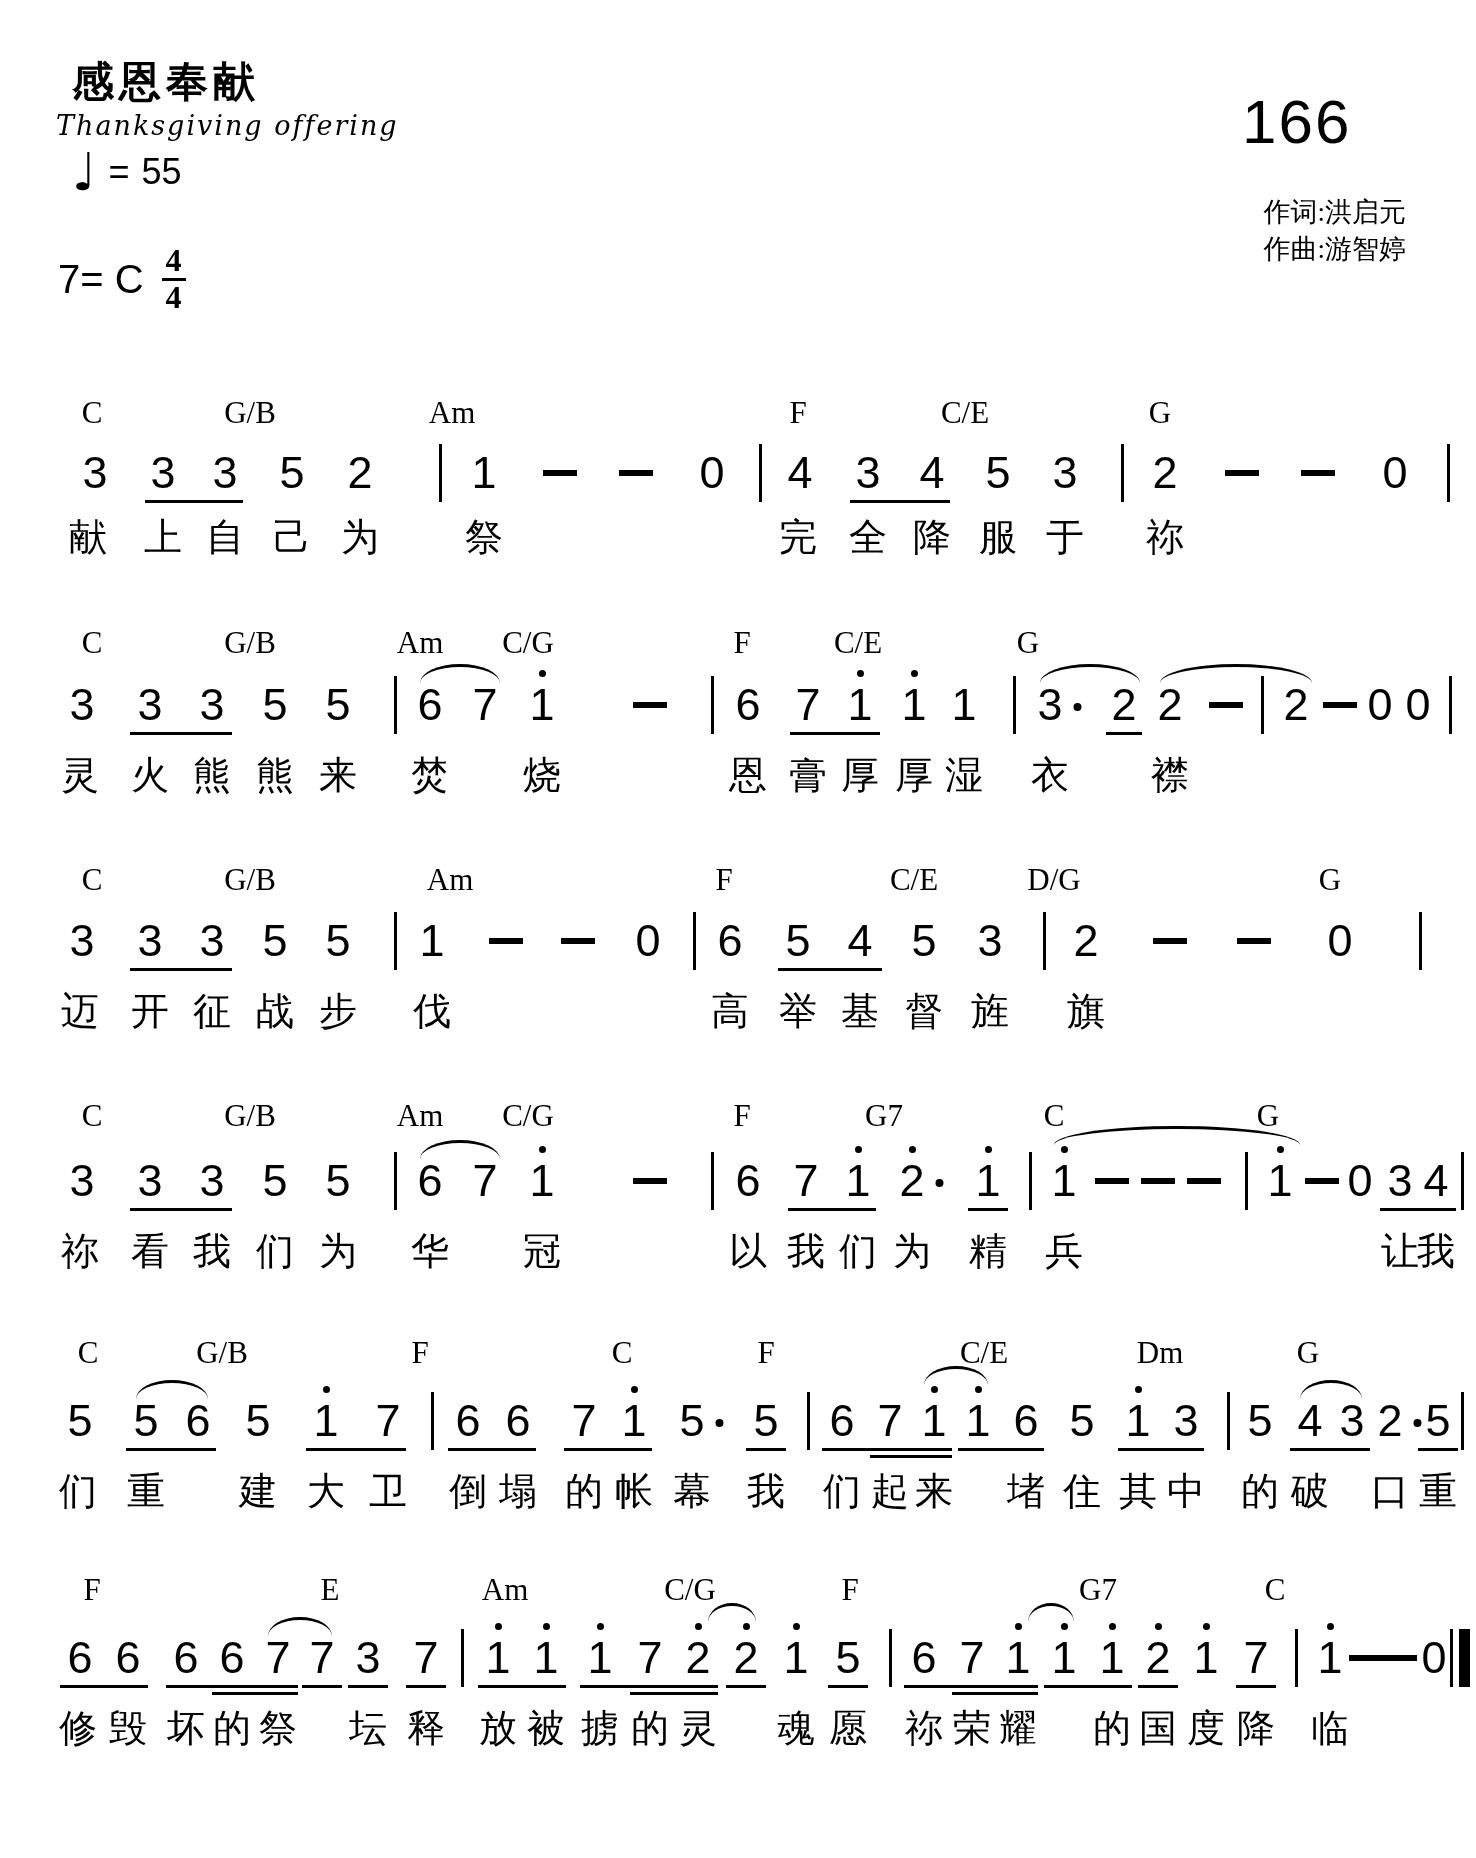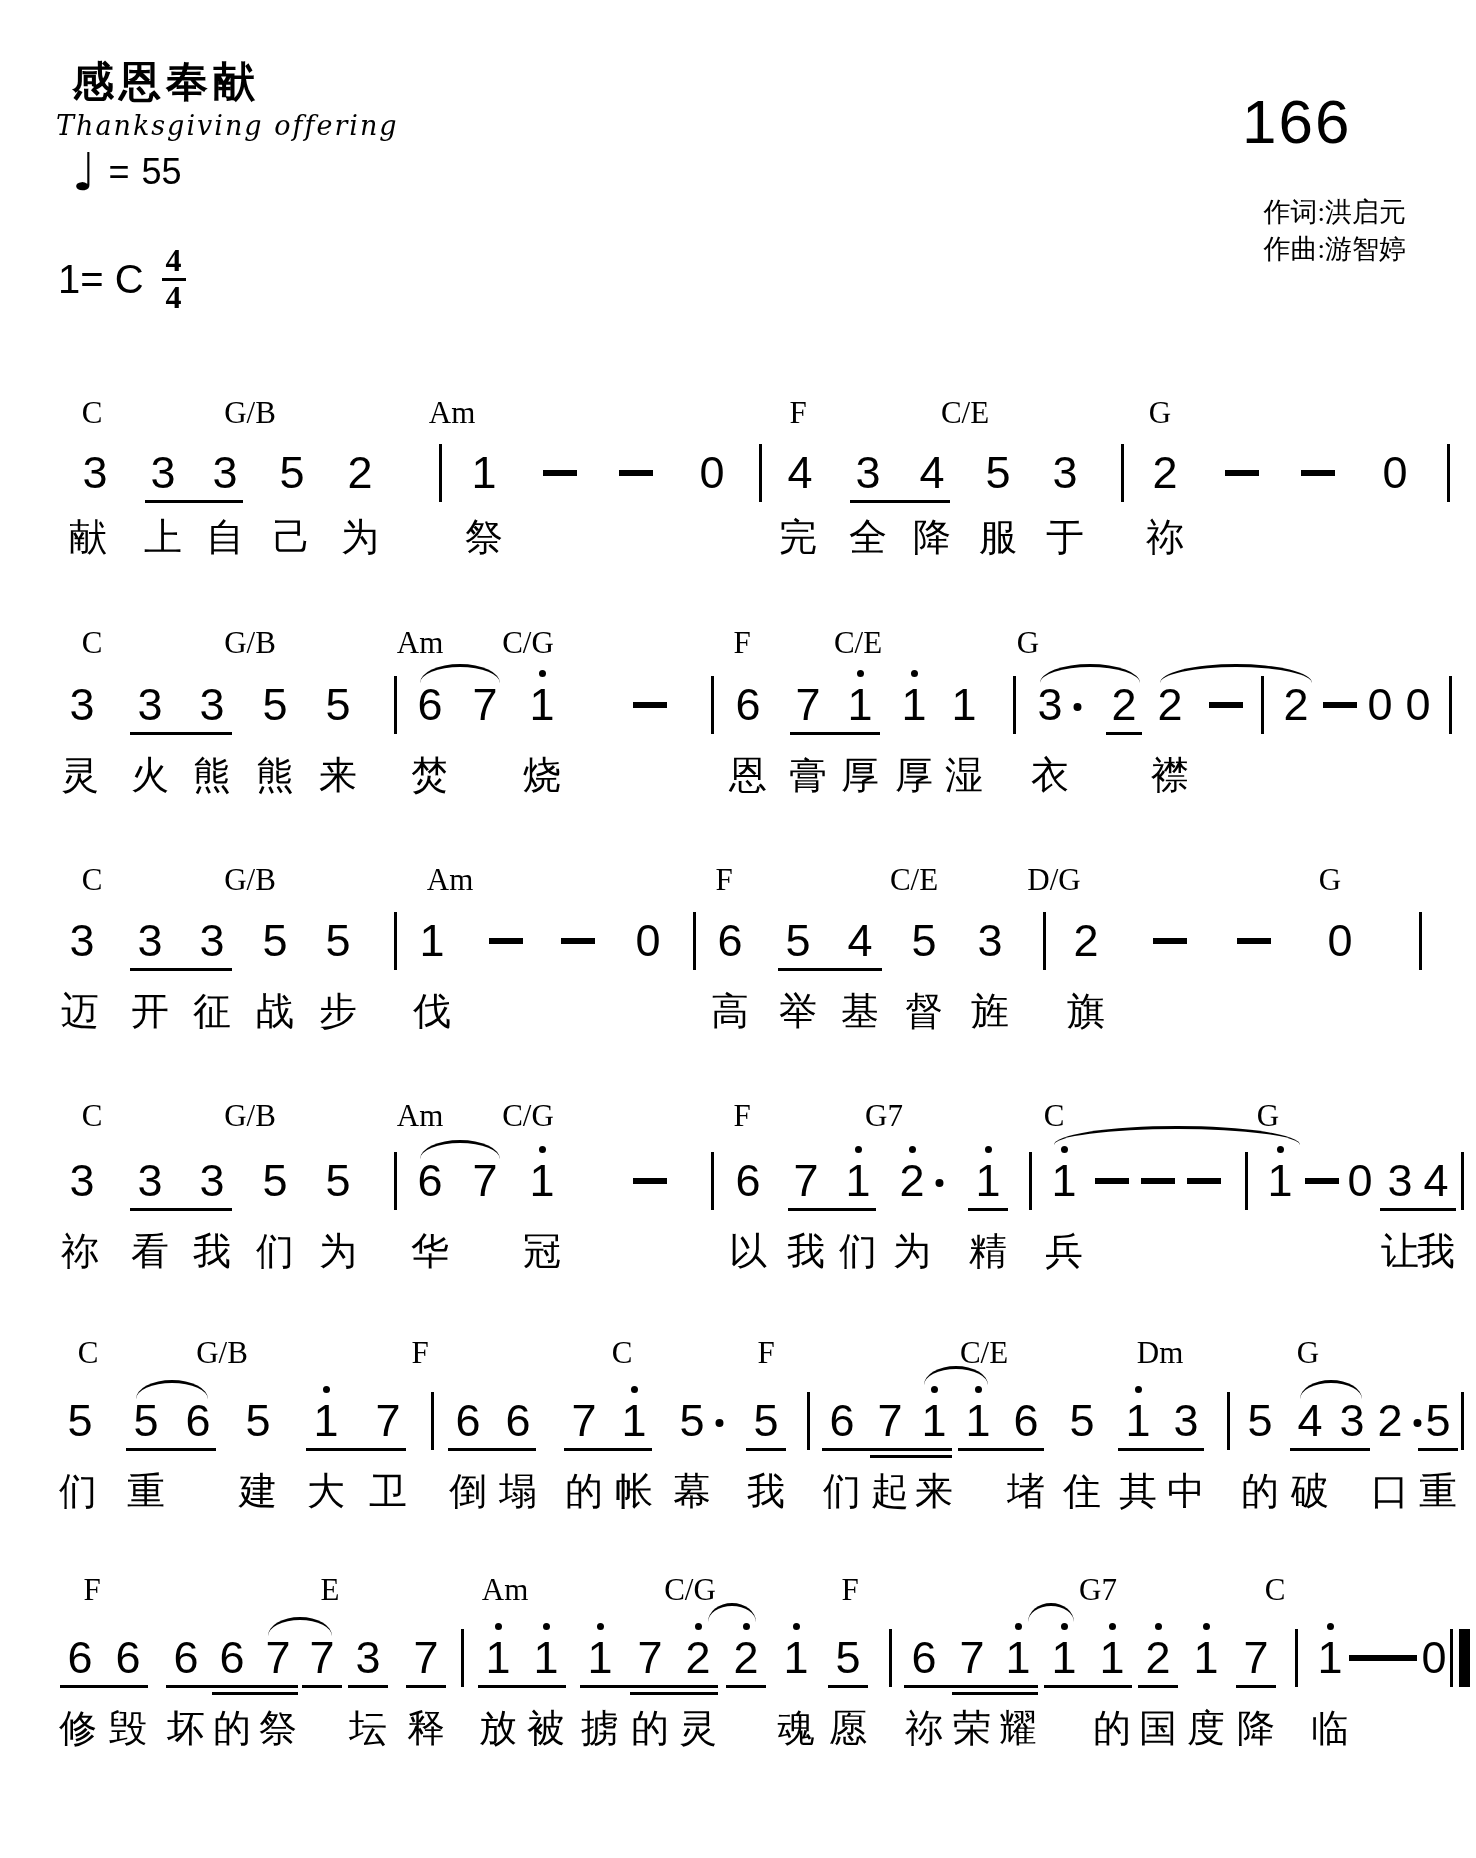--- a/index.html
+++ b/index.html
@@ -44,21 +44,21 @@
   <div class="cat">感恩奉献</div>
   <div class="cat-en">Thanksgiving offering</div>
 
   <div class="tempo">
     <span class="tnote">♩</span>
     <span class="teq">=</span>
     <span class="tval">55</span>
   </div>
 
   <div class="keysig">
-    <span class="keylabel">1= C</span>
+    <span class="keylabel">7= C</span>
     <span class="meter">
       <span class="mtop">4</span>
       <span class="mbot">4</span>
     </span>
   </div>
 
   <div class="number">166</div>
 
   <div class="credits">
     <div>作词:洪启元</div>

